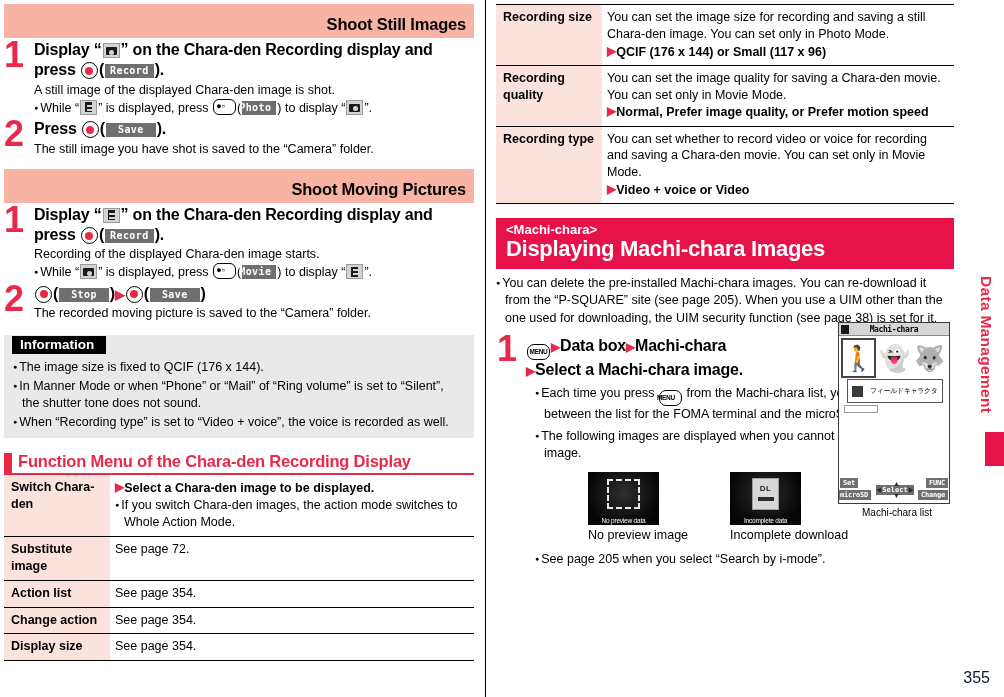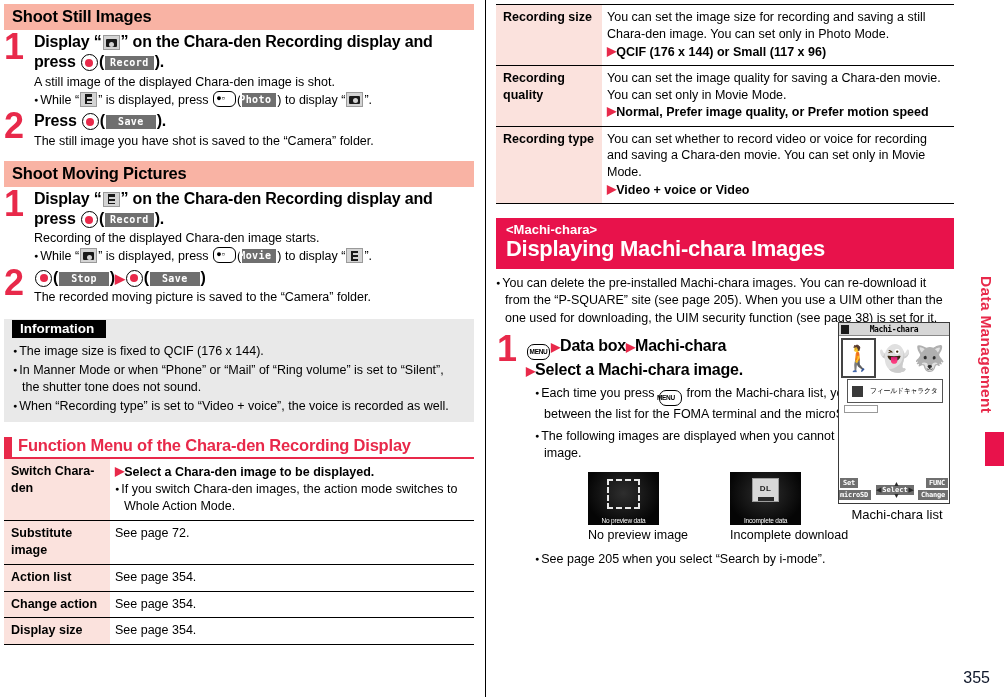--- a/index.html
+++ b/index.html
@@ -19,22 +19,23 @@
   .col-divider {
     position: absolute; left: 485px; top: 0; width: 1px; height: 697px;
     background: #000;
   }
 
   
   .pink-bar {
     background: #f9b3a4;
     font-size: 16.5px;
     font-weight: bold;
-    padding: 3px 8px 4px 8px;
+    padding: 11px 8px 4px 8px;
     letter-spacing: -0.2px;
+    text-align: right;
   }
 
   
   .step { position: relative; padding-left: 30px; margin-top: 2px; }
   .step-num {
     position: absolute; left: 0; top: -2px;
     font-size: 36px; font-weight: bold; line-height: 0.95;
     color: #e8294a; font-family: "Liberation Sans", sans-serif;
   }
   .step-title {
@@ -166,21 +167,21 @@
   .thumb-col { text-align: center; }
   .thumb {
     width: 71px; height: 53px; position: relative;
     background: radial-gradient(ellipse at 50% 40%, #2e2e2e 0%, #050505 75%);
   }
   .thumb .dashbox {
     position: absolute; left: 19px; top: 7px; width: 33px; height: 30px;
     border: 2px dashed #e8e8e8;
   }
   .thumb .dlbox {
-    position: absolute; left: 22px; top: 6px; width: 27px; height: 24px;
+    position: absolute; left: 22px; top: 6px; width: 27px; height: 32px;
     background: #d8d8d8; border: 1px solid #9d9d9d;
   }
   .thumb .dlbox .dltxt {
     font-size: 8px; font-weight: bold; color: #222; text-align: center;
     margin-top: 5px; letter-spacing: 0.4px;
   }
   .thumb .dlbox .dlbar {
     width: 16px; height: 4px; background: #2b2b2b; margin: 4px auto 0 auto;
   }
   .thumb .cap {
@@ -239,21 +240,21 @@
   .sk.chg  { right: 1px; top: 13px; }
   .ph-select {
     position: absolute; left: 36px; top: 4px; width: 40px; height: 17px;
     display: flex; align-items: center; justify-content: center;
   }
   .ph-select .sel-pill {
     background: #6f6f6f; color: #fff; font-family: "DejaVu Sans Mono", monospace;
     font-size: 7px; font-weight: bold; padding: 1px 6px;
   }
   .ph-select .ar { position: absolute; color: #2a2a2a; font-size: 7px; }
-  .ph-caption { text-align: center; font-size: 13px; margin-top: 3px; }
+  .ph-caption { text-align: center; font-size: 10px; margin-top: 3px; }
 
   
   .side-tab {
     position: absolute; right: 9px; top: 276px;
     writing-mode: vertical-rl;
     font-size: 15.5px; font-weight: bold; color: #e8294a;
     letter-spacing: 0.3px;
   }
   .side-mark {
     position: absolute; right: 0px; top: 432px; width: 19px; height: 34px;

